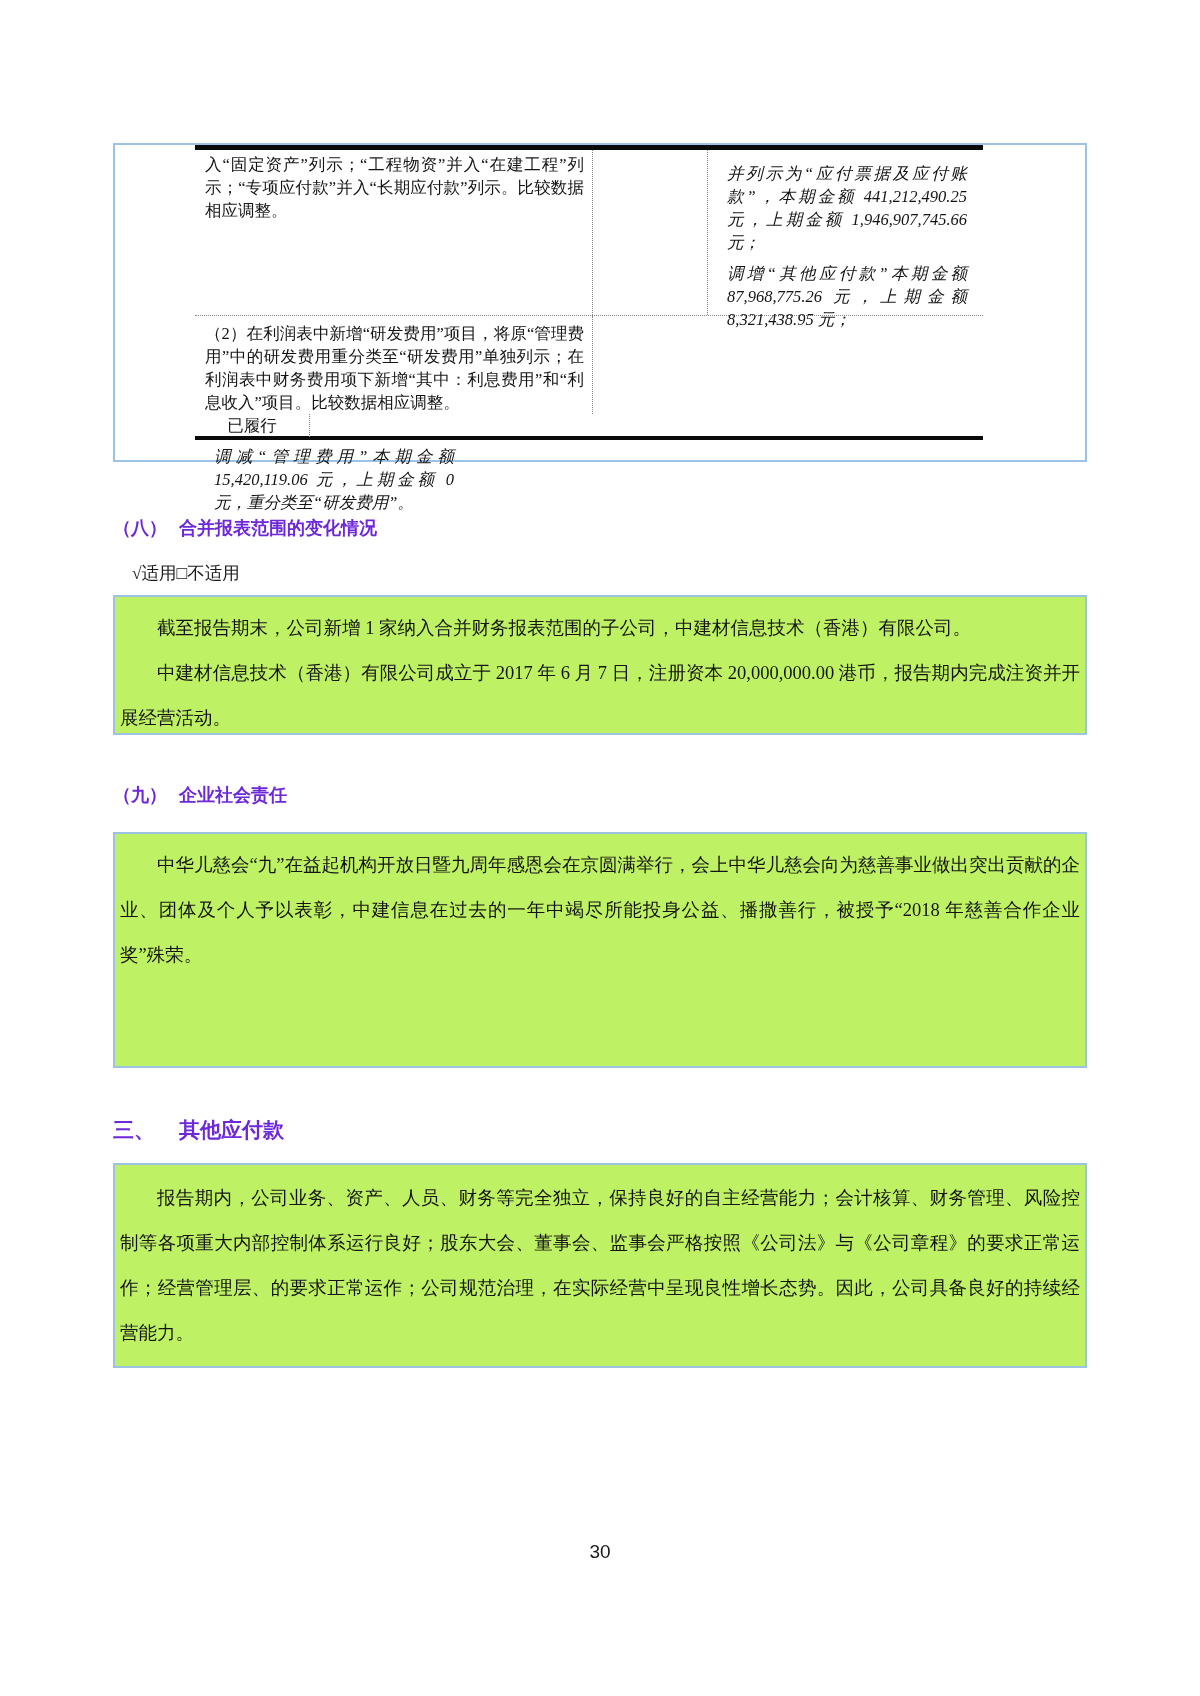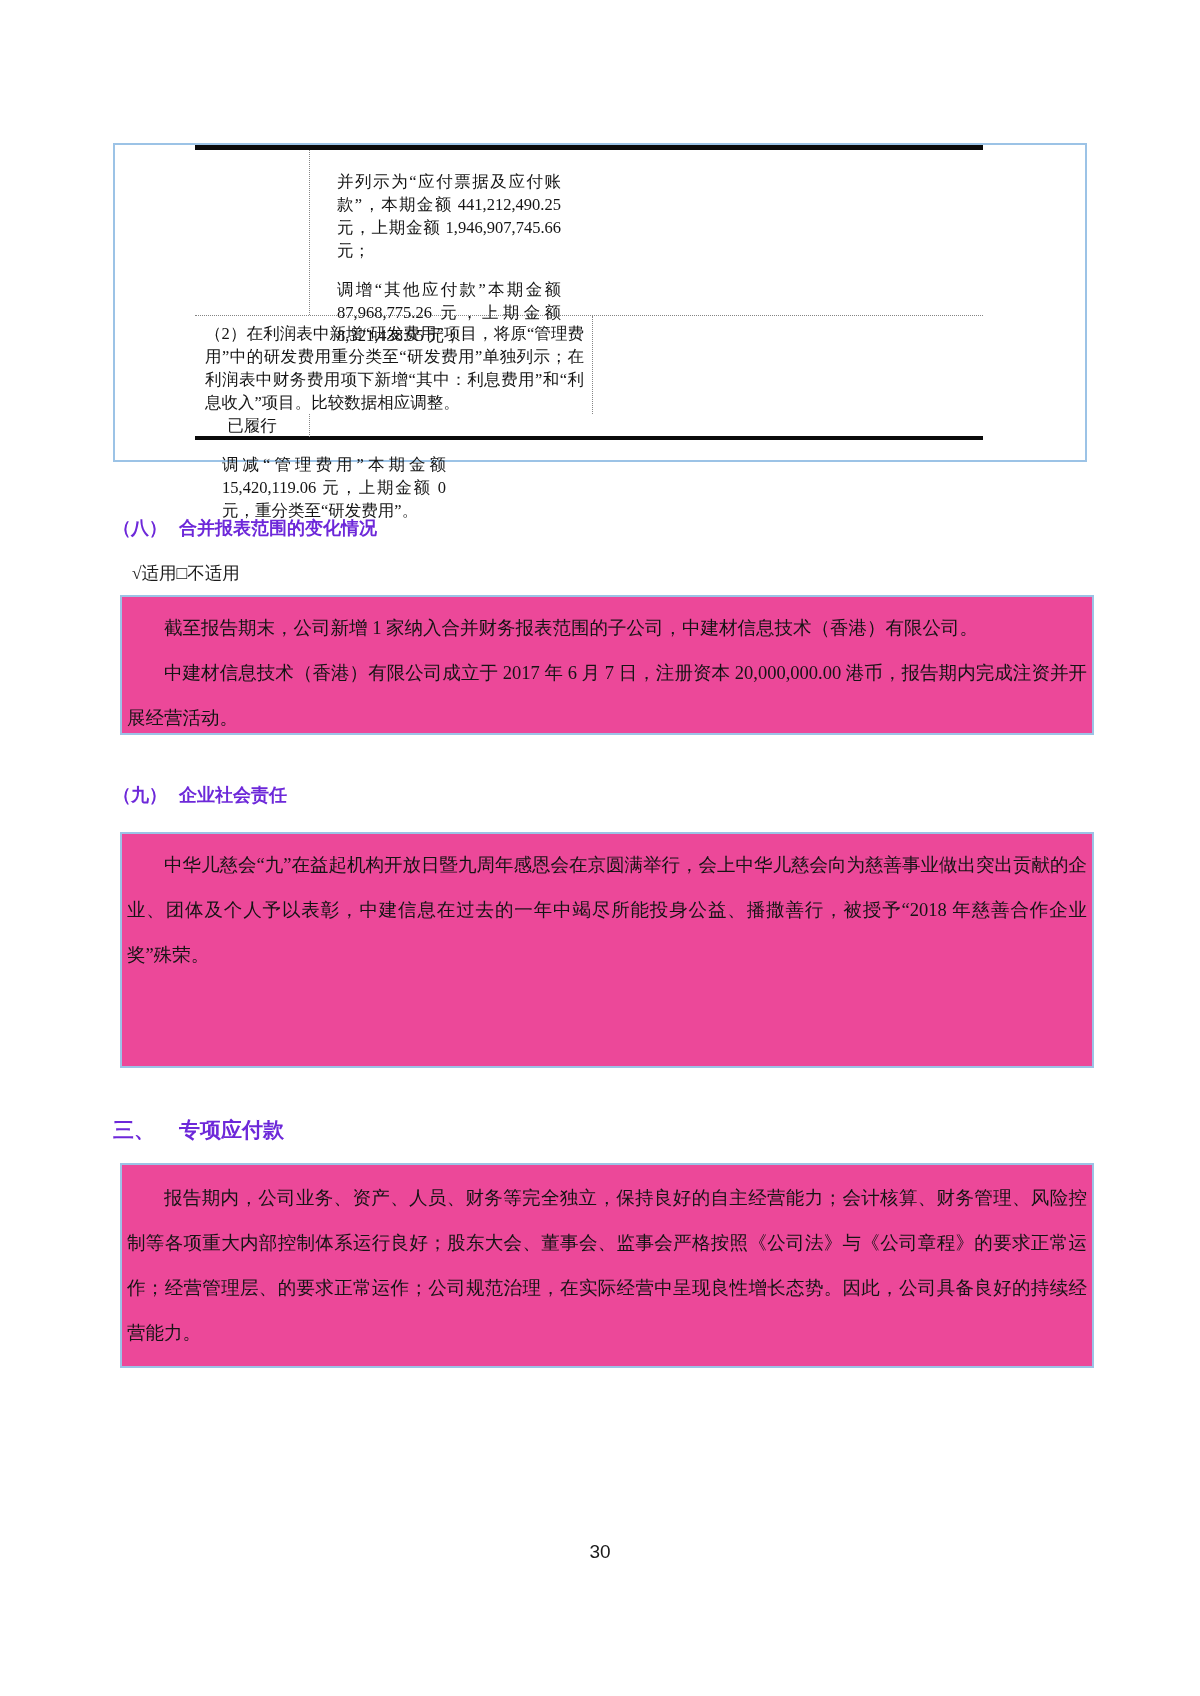--- a/index.html
+++ b/index.html
@@ -39,46 +39,46 @@
     text-align: justify;
   }
   .cell.c2 {
     width: 115px;
     border-right: 1px dotted #848484;
     display: flex; align-items: center; justify-content: center;
   }
   .cell.c3 { width: 275px; padding: 4px 8px 0 11px; }
   .trow.r2 .cell.c1 { padding-top: 6px; }
   .trow.r2 .cell.c3 { display: flex; flex-direction: column; justify-content: center; padding-top: 0; align-items: center; }
-  .cell p { margin: 16px; text-align: justify; }
+  .cell p { margin: 8px; text-align: justify; font-style: italic; }
 
   
   .sec-heading {
     position: absolute; left: 113px;
     font-family: Liberation Mono, monospace;
     font-weight: bold; color: #6d28d9;
     white-space: nowrap;
   }
   .sec-heading.h2 { font-size: 18px; }
   .sec-heading.h1 { font-size: 21px; }
   .sec-num { display: inline-block; min-width: 66px; }
 
   .applic {
     position: absolute; left: 113px;
     font-size: 17.5px; color: #1a1a1a;
   }
 
   
   .text-box {
-    position: absolute; left: 120px;
+    position: absolute; left: 113px;
     width: 974px;
     border: 2px solid #9CC3E6;
     box-sizing: border-box;
     padding: 9px 5px 0 5px;
-    background: #ec4899;
+    background: #bef264;
   }
   .text-box p {
     margin: 0;
     font-size: 18.5px;
     line-height: 45px;
     text-align: justify;
     text-indent: 2em;
     color: #141414;
   }
 
@@ -90,20 +90,21 @@
   }
 </style>
 </head>
 <body>
 
 <div class="page">
 
   <div class="table-box">
     <div class="acct-table">
       <div class="trow r1">
+        <div class="cell c1">入“固定资产”列示；“工程物资”并入“在建工程”列示；“专项应付款”并入“长期应付款”列示。比较数据相应调整。</div>
         <div class="cell c2"></div>
         <div class="cell c3">
           <p>并列示为“应付票据及应付账款”，本期金额 441,212,490.25 元，上期金额 1,946,907,745.66 元；</p>
           <p>调增“其他应付款”本期金额 87,968,775.26 元，上期金额 8,321,438.95 元；</p>
         </div>
       </div>
       <div class="trow r2">
         <div class="cell c1">（2）在利润表中新增“研发费用”项目，将原“管理费用”中的研发费用重分类至“研发费用”单独列示；在利润表中财务费用项下新增“其中：利息费用”和“利息收入”项目。比较数据相应调整。</div>
         <div class="cell c2">已履行</div>
         <div class="cell c3">
@@ -123,21 +124,21 @@
   </div>
 
   <div class="sec-heading h2" style="top:783px;">
     <span class="sec-num">（九）</span><span class="sec-title">企业社会责任</span>
   </div>
   <div class="text-box" style="top:832px; height:236px;">
     <p>中华儿慈会“九”在益起机构开放日暨九周年感恩会在京圆满举行，会上中华儿慈会向为慈善事业做出突出贡献的企业、团体及个人予以表彰，中建信息在过去的一年中竭尽所能投身公益、播撒善行，被授予“2018 年慈善合作企业奖”殊荣。</p>
   </div>
 
   <div class="sec-heading h1" style="top:1116px;">
-    <span class="sec-num">三、</span><span class="sec-title">专项应付款</span>
+    <span class="sec-num">三、</span><span class="sec-title">其他应付款</span>
   </div>
   <div class="text-box" style="top:1163px; height:205px; padding-top:11px;">
     <p>报告期内，公司业务、资产、人员、财务等完全独立，保持良好的自主经营能力；会计核算、财务管理、风险控制等各项重大内部控制体系运行良好；股东大会、董事会、监事会严格按照《公司法》与《公司章程》的要求正常运作；经营管理层、的要求正常运作；公司规范治理，在实际经营中呈现良性增长态势。因此，公司具备良好的持续经营能力。</p>
   </div>
 
   <div class="page-number">30</div>
 
 </div>
 
 </body></html>

